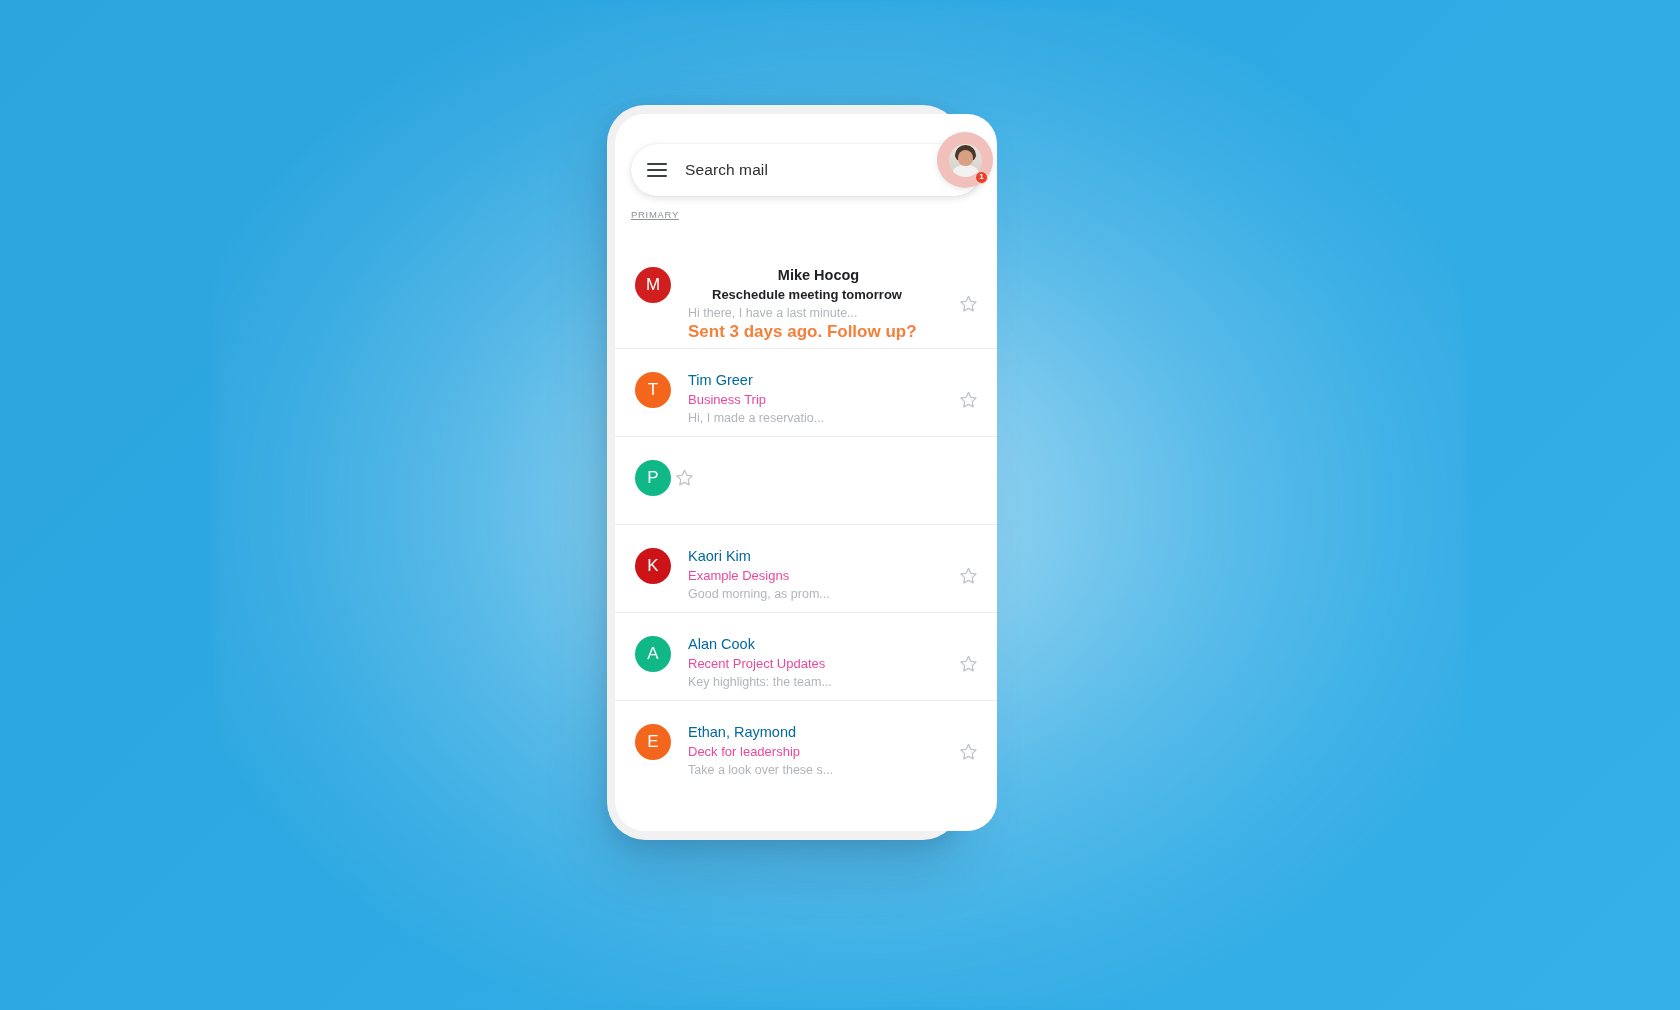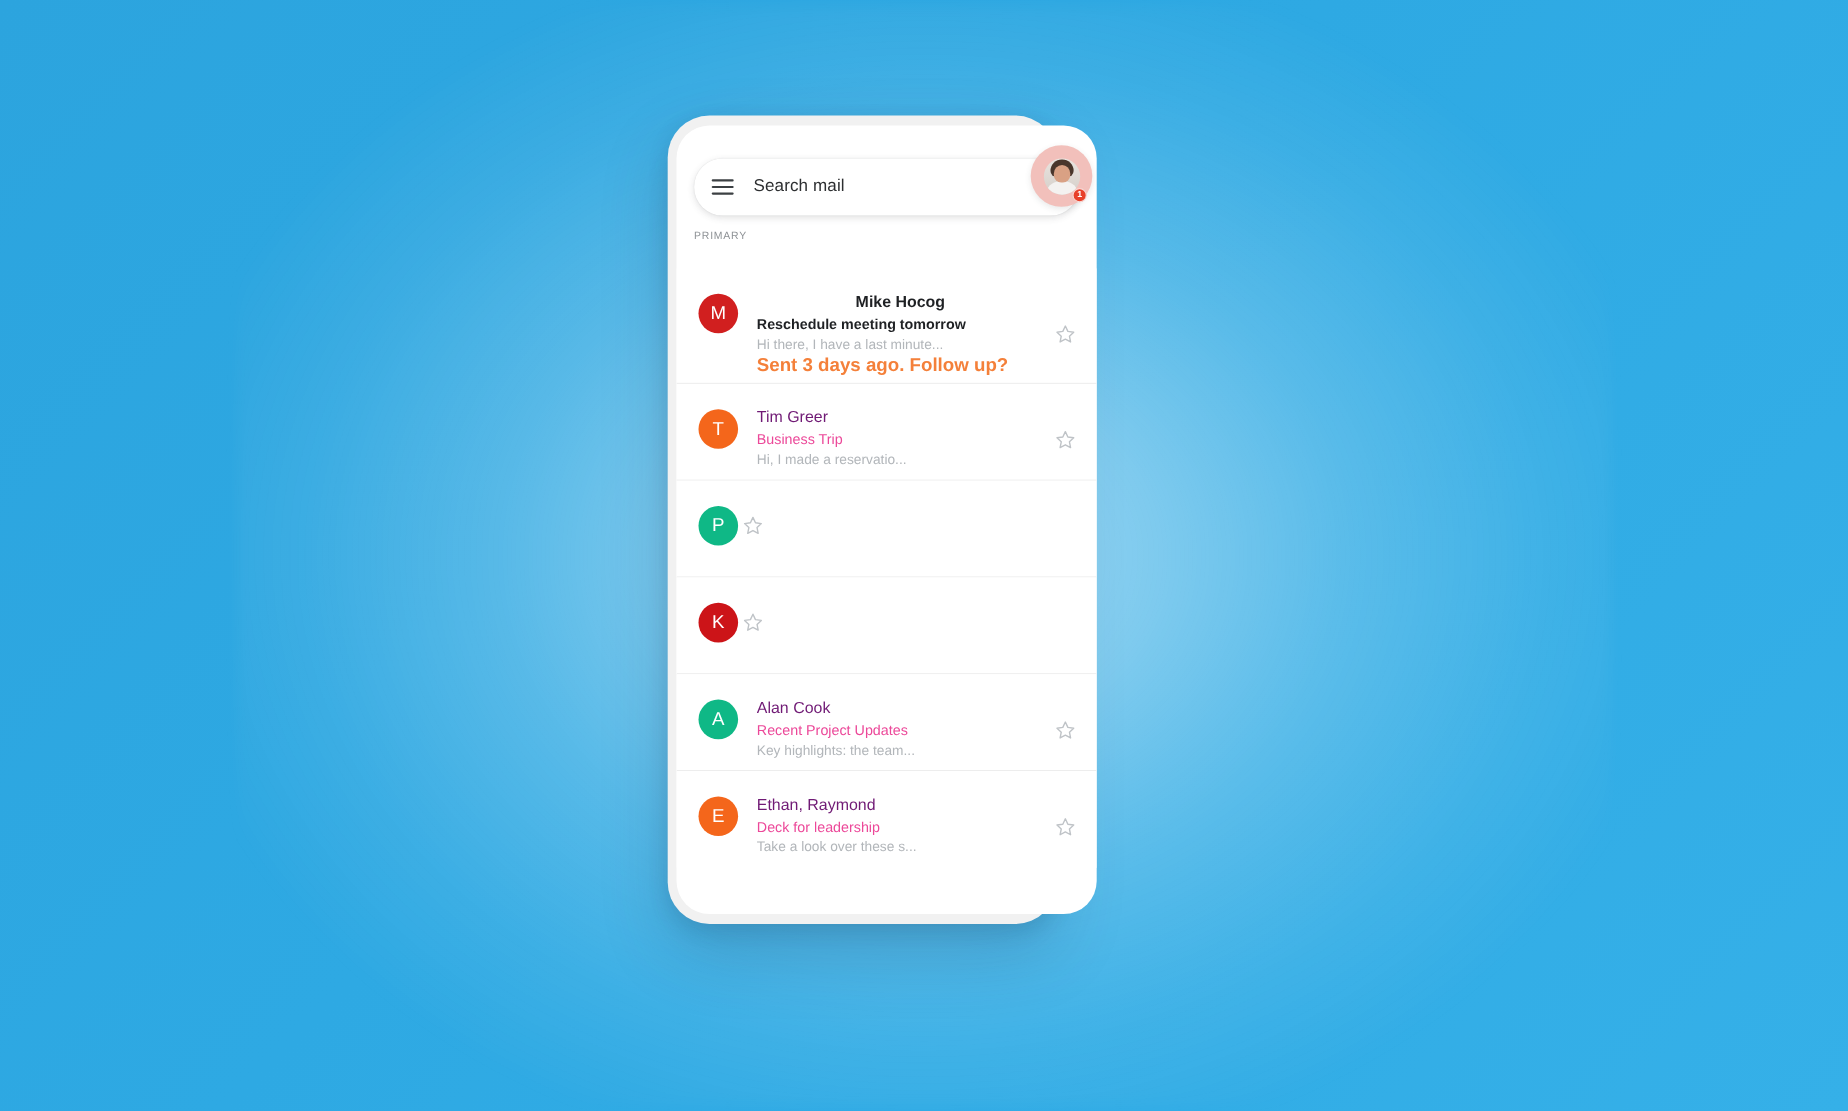--- a/index.html
+++ b/index.html
@@ -173,20 +173,21 @@
 
   
   .category {
     position: absolute;
     left: 16px;
     top: 95px;
     font-size: 9.5px;
     letter-spacing: 0.7px;
     color: #8d9195;
     font-weight: 500;
+    text-decoration: underline;
   }
 
   
   .mail-list {
     position: absolute;
     left: 0;
     right: 0;
     top: 130px;
     bottom: 0;
   }
@@ -225,41 +226,42 @@
 
   .mail-body {
     flex: 1 1 auto;
     margin-left: 17px;
     min-width: 0;
     padding-right: 6px;
   }
   .m-sender {
     font-size: 14.5px;
     line-height: 19px;
-    color: #701a75;
+    color: #0369a1;
     white-space: nowrap;
     overflow: hidden;
     text-overflow: ellipsis;
   }
   .m-sender.unread {
     color: #1f2124;
     font-weight: 700;
     text-align: center;
   }
   .m-subject {
     font-size: 13px;
     line-height: 19px;
     color: #ec4899;
     white-space: nowrap;
     overflow: hidden;
     text-overflow: ellipsis;
   }
   .m-subject.unread {
     color: #1f2124;
     font-weight: 700;
+    margin-left: 24px;
   }
   .m-snippet {
     font-size: 12.5px;
     line-height: 18px;
     color: #b2b6ba;
     white-space: nowrap;
     overflow: hidden;
     text-overflow: ellipsis;
   }
   .m-nudge {
@@ -354,20 +356,25 @@
               <div class="star-cell">
                 <svg width="19" height="19" viewBox="0 0 24 24" fill="none" stroke="#bfc3c7" stroke-width="1.6" stroke-linejoin="round">
                   <polygon points="12,3 14.9,9.2 21.6,10.1 16.7,14.7 18,21.3 12,18.1 6,21.3 7.3,14.7 2.4,10.1 9.1,9.2"></polygon>
                 </svg>
               </div>
             </div>
           </div>
           <div class="mail-row std">
             <div class="mail-inner">
               <div class="avatar-circle" style="background: rgb(204, 20, 24);">K</div>
+              <div class="mail-body">
+                <div class="m-sender">Kaori Kim</div>
+                <div class="m-subject">Example Designs</div>
+                <div class="m-snippet">Good morning, as prom...</div>
+              </div>
               <div class="star-cell">
                 <svg width="19" height="19" viewBox="0 0 24 24" fill="none" stroke="#bfc3c7" stroke-width="1.6" stroke-linejoin="round">
                   <polygon points="12,3 14.9,9.2 21.6,10.1 16.7,14.7 18,21.3 12,18.1 6,21.3 7.3,14.7 2.4,10.1 9.1,9.2"></polygon>
                 </svg>
               </div>
             </div>
           </div>
           <div class="mail-row std">
             <div class="mail-inner">
               <div class="avatar-circle" style="background: rgb(15, 184, 134);">A</div>

